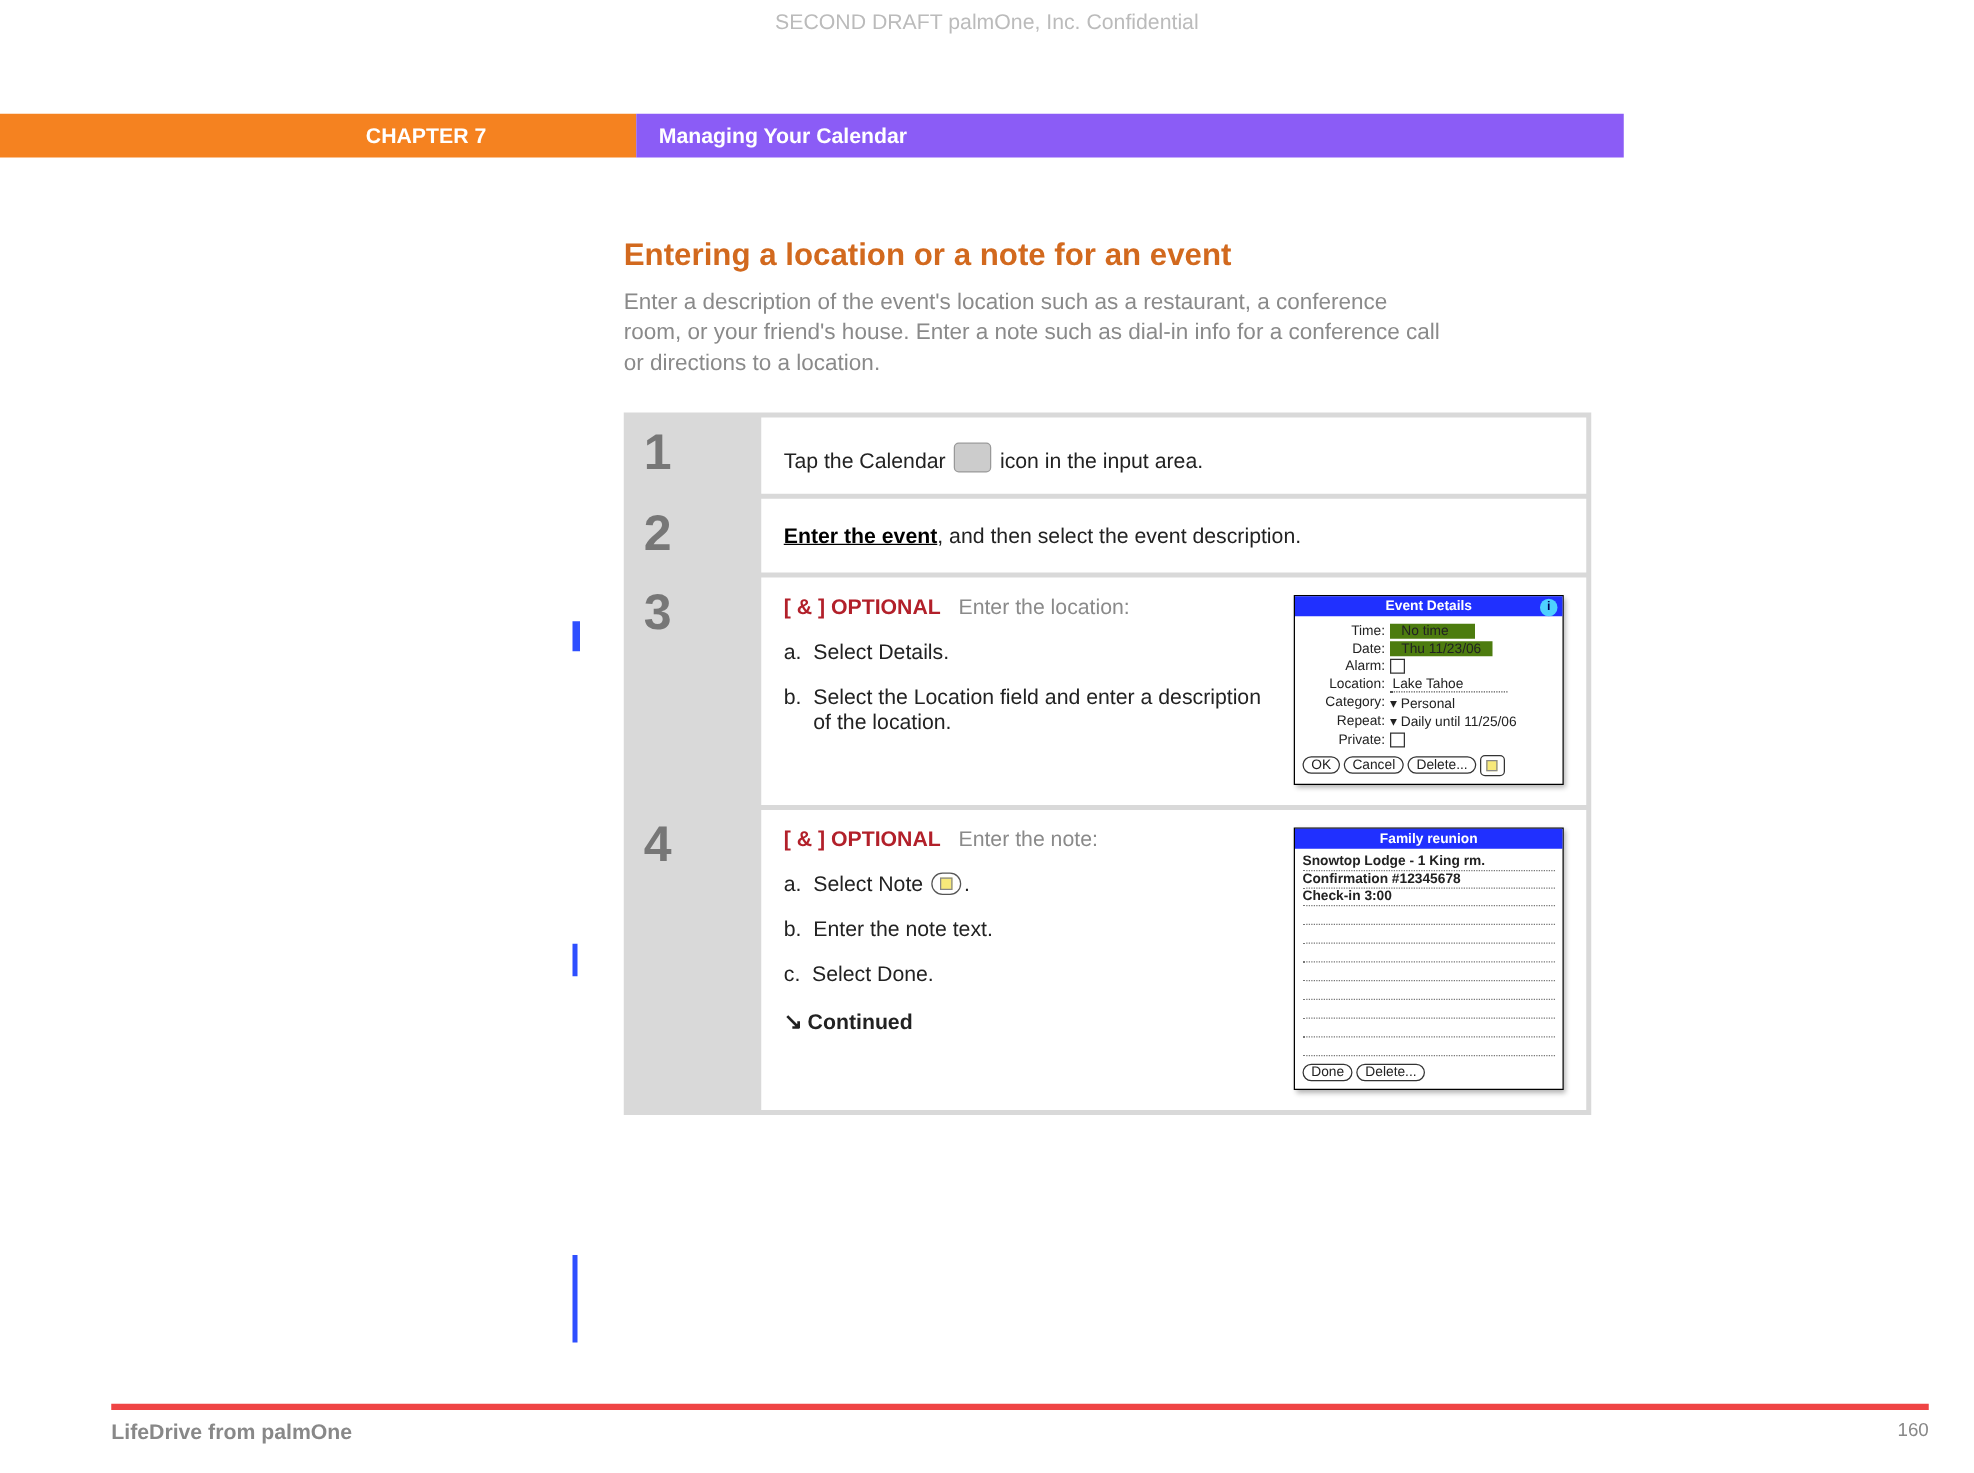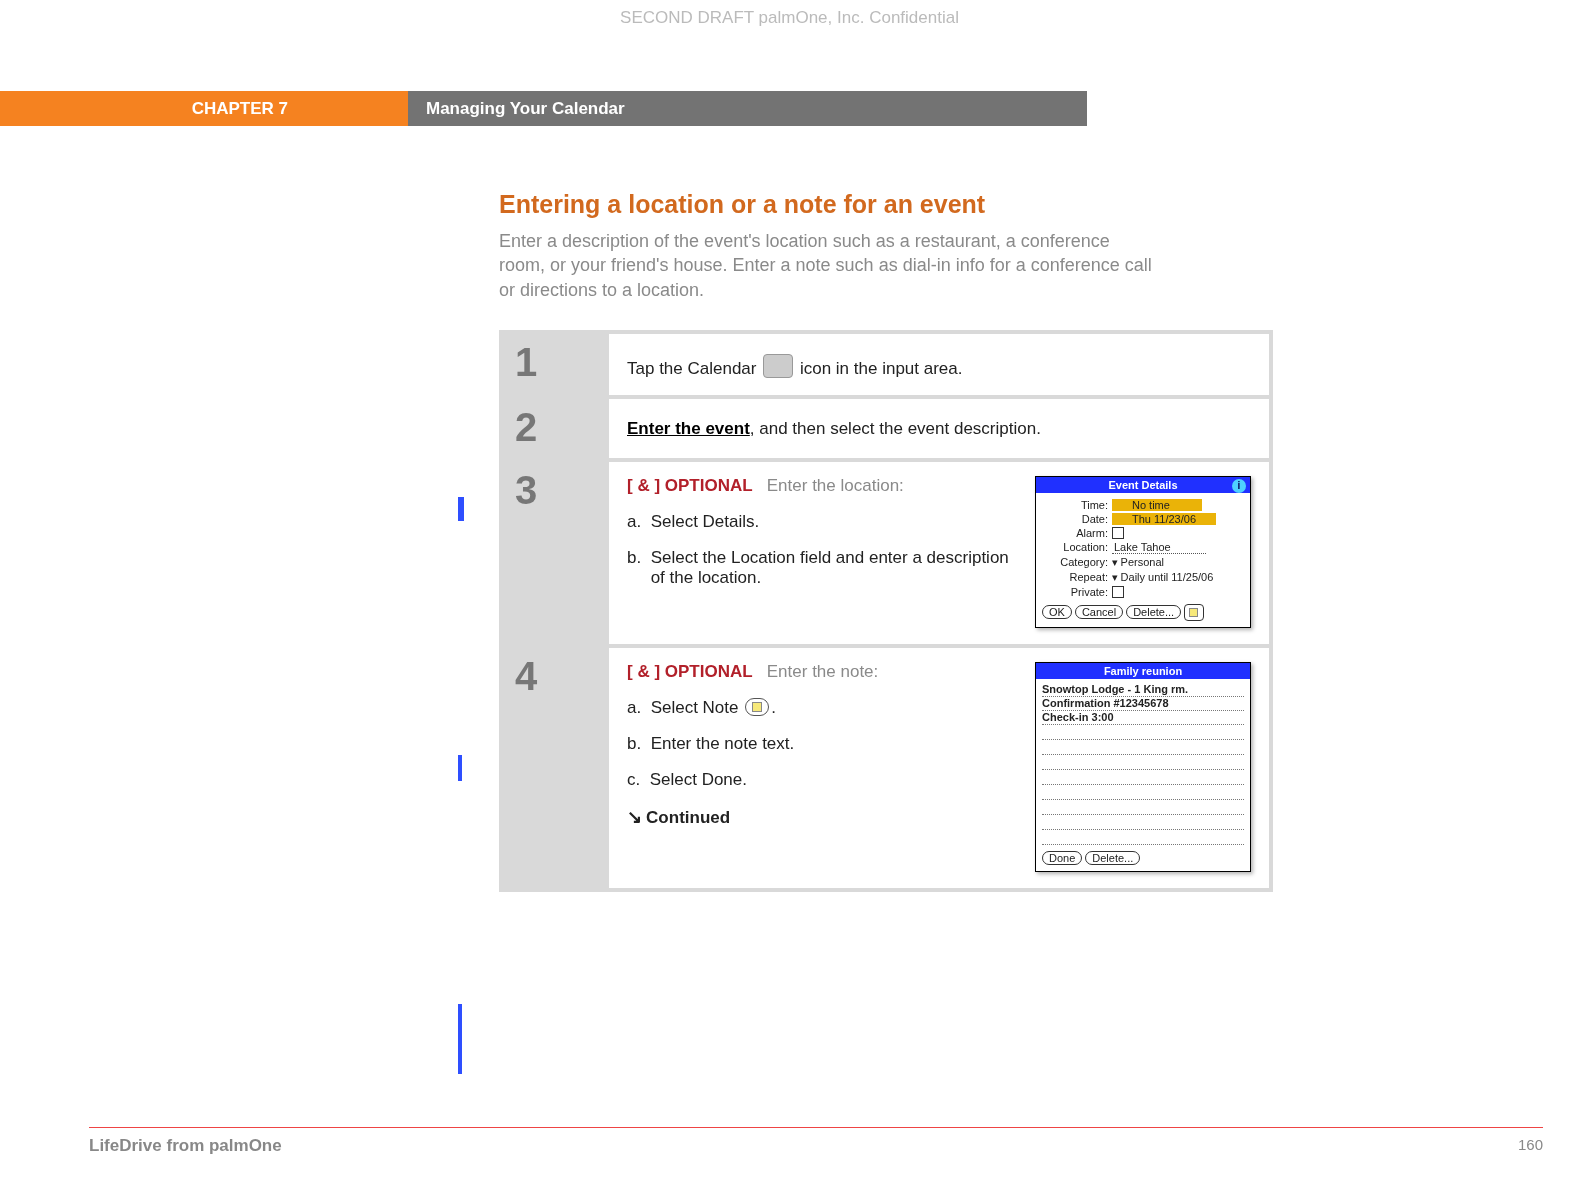--- a/index.html
+++ b/index.html
@@ -23,33 +23,33 @@
   }
   .chapter-bar {
     position: absolute;
     top: 91px;
     left: 0;
     display: flex;
     height: 35px;
   }
   .chapter-orange {
     background: #f58220;
-    width: 408px;
+    width: 509px;
     color: #fff;
     font-weight: bold;
     font-size: 17px;
     display: flex;
     align-items: center;
     justify-content: flex-end;
     padding-right: 120px;
     box-sizing: border-box;
   }
   .chapter-gray {
-    background: #737373;
-    width: 679px;
+    background: #8b5cf6;
+    width: 790px;
     color: #fff;
     font-weight: bold;
     font-size: 17px;
     display: flex;
     align-items: center;
     padding-left: 18px;
     box-sizing: border-box;
   }
   .content {
     position: absolute;
@@ -168,22 +168,22 @@
     color: #005;
     font-size: 10px;
     line-height: 14px;
     text-align: center;
     font-weight: bold;
   }
   .palm-body { padding: 4px 6px 6px 6px; }
   .palm-row { display: flex; margin: 2px 0; align-items: center; }
   .palm-label { width: 66px; text-align: right; font-weight: normal; font-size: 11px; padding-right: 4px;}
   .palm-val-box {
-    background: #eab308;
-    padding: 0 20px;
+    background: #4d7c0f;
+    padding: 0 9px;
     font-size: 11px;
     min-width: 50px;
   }
   .palm-dotted {
     border-bottom: 1px dotted #555;
     font-size: 11px;
     padding: 0 2px;
     min-width: 90px;
   }
   .palm-check {
@@ -238,21 +238,21 @@
   }
   .cm1 { top: 497px; height: 24px; width:6px; }
   .cm2 { top: 755px; height: 26px; width:4px; }
   .cm3 { top: 1004px; height: 70px; width:4px; }
 
   .footer {
     position: absolute;
     bottom: 22px;
     left: 89px;
     right: 36px;
-    border-top: 1px solid #ef4444;
+    border-top: 5px solid #ef4444;
     padding-top: 8px;
     display: flex;
     justify-content: space-between;
     color: #888;
     font-size: 17px;
     font-weight: bold;
   }
   .page-num { color: #888; font-weight: normal; font-size: 15px; }
 </style>
 </head>

